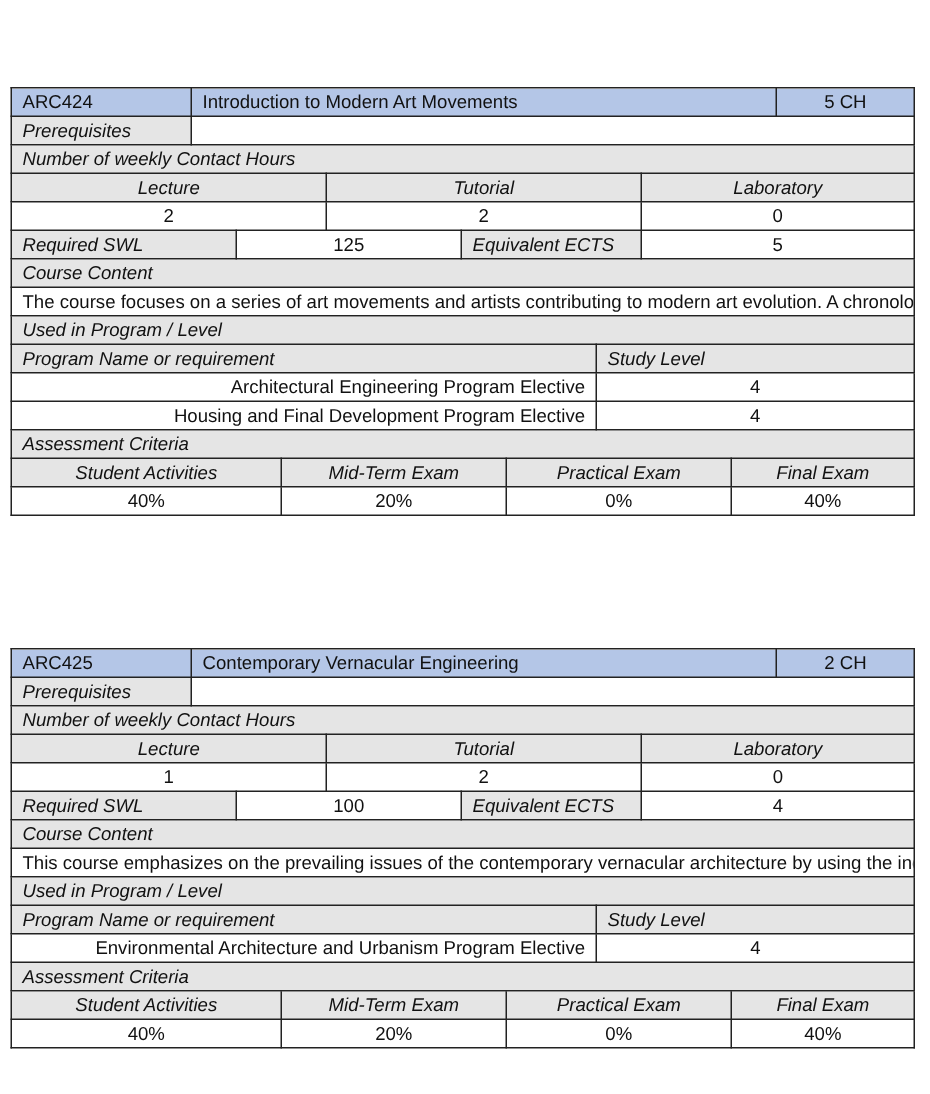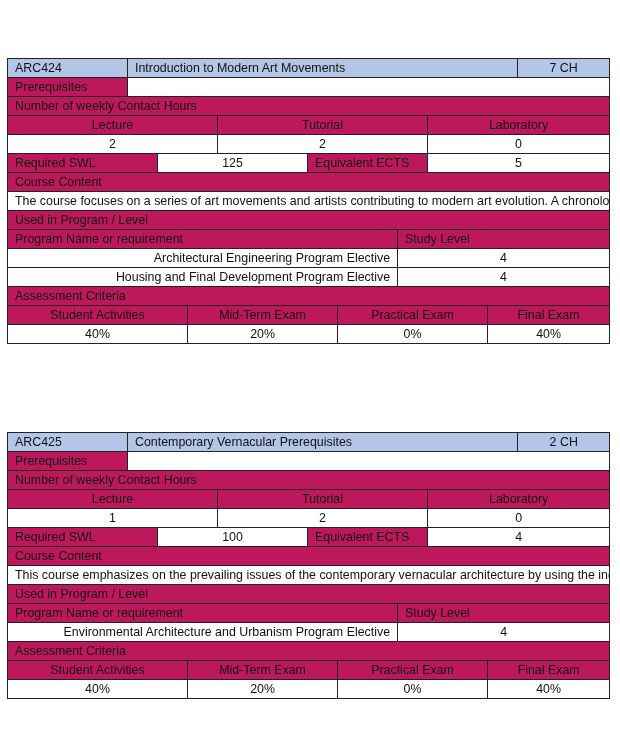--- a/index.html
+++ b/index.html
@@ -1,20 +1,20 @@
 <!DOCTYPE html>
 <html><head>
 <meta charset="utf-8">
 <style>
   body { margin:0; background:#fff; font-family:"Liberation Sans", sans-serif; font-size:12.4px; color:#111; }
   .wrap { position:relative; width:538px; height:729px;margin-top:44px; }
   table.course { position:absolute; left:7px; width:602px; border-collapse:collapse; table-layout:fixed; }
   table.course td { border:1px solid #222; padding:0 7px; height:18px; line-height:17px; white-space:nowrap; overflow:hidden; }
   .blue { background:#b4c6e7; }
-  .green { background:#be185d; }
+  .green { background:#e5e5e5;font-style:italic; }
   .white { background:#fff;text-align:right; }
   .c { text-align:center; }
   td.desc { white-space:normal; text-align:justify; line-height:18px; padding:2px 5px 2px 8px; height:auto; }
   #t1 { top:14px; }
   #t2 { top:388px; }
 </style>
 </head>
 <body>
 
 <div class="wrap">
@@ -39,21 +39,21 @@
       <col style="width:30px">
         <col style="width:30px">
         <col style="width:30px">
         <col style="width:30px">
         <col style="width:32px">
     </colgroup>
     <tbody>
         <tr>
       <td class="blue" colspan="4">ARC424</td>
       <td class="blue" colspan="13">Introduction to Modern Art Movements</td>
-      <td class="blue c" colspan="3">7 CH</td>
+      <td class="blue c" colspan="3">5 CH</td>
     </tr>
     <tr>
       <td class="green" colspan="4">Prerequisites</td>
       <td class="white" colspan="16"></td>
     </tr>
     <tr>
       <td class="green" colspan="20">Number of weekly Contact Hours</td>
     </tr>
     <tr>
       <td class="green c" colspan="7">Lecture</td>
@@ -129,21 +129,21 @@
         <col style="width:30px">
       <col style="width:30px">
         <col style="width:30px">
         <col style="width:30px">
         <col style="width:30px">
         <col style="width:32px">
     </colgroup>
     <tbody>
         <tr>
       <td class="blue" colspan="4">ARC425</td>
-      <td class="blue" colspan="13">Contemporary Vernacular Prerequisites</td>
+      <td class="blue" colspan="13">Contemporary Vernacular Engineering</td>
       <td class="blue c" colspan="3">2 CH</td>
     </tr>
     <tr>
       <td class="green" colspan="4">Prerequisites</td>
       <td class="white" colspan="16"></td>
     </tr>
     <tr>
       <td class="green" colspan="20">Number of weekly Contact Hours</td>
     </tr>
     <tr>

